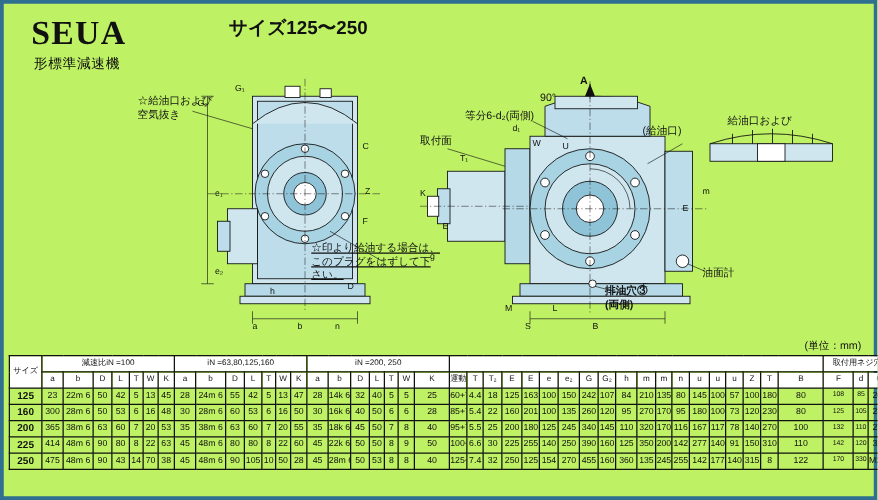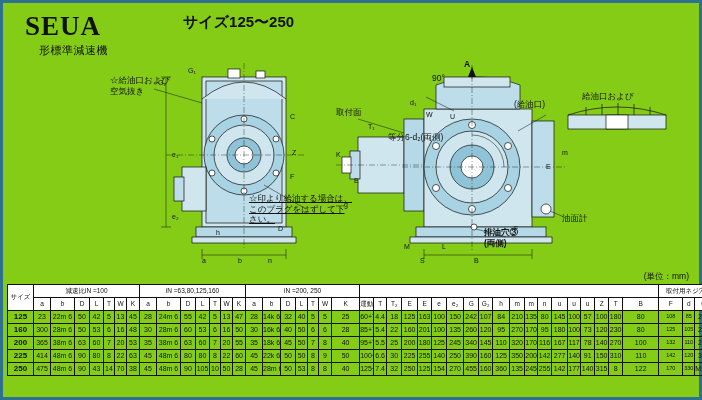--- a/index.html
+++ b/index.html
@@ -5,34 +5,34 @@
   html,body{margin:0;padding:0;}
   body{
     width:702px;height:400px;
     background:#ffffff;
     font-family:"Liberation Sans", sans-serif;
     overflow:hidden;
   }
   #sheet{
     position:relative;
     width:702px;height:400px;
-    background:#84cc16;
+    background:#bef264;
     box-sizing:border-box;
     border:3px solid #2f6f8f;
   }
   
   #logo{
     position:absolute;left:22px;top:8px;
     font-family:"Liberation Serif", serif;
     font-weight:bold;font-size:27px;letter-spacing:1px;
     color:#111;
   }
   #logo-sub{
     position:absolute;left:24px;top:40px;
-    font-size:11px;color:#111;letter-spacing:0.5px;margin-left:12px;
+    font-size:11px;color:#111;letter-spacing:0.5px;
   }
   #size-title{
     position:absolute;left:150px;top:10px;
     font-size:15px;font-weight:bold;color:#111;margin-left:30px;
   }
   
   #drawing{
     position:absolute;left:3px;top:56px;
     width:694px;height:210px;
   }
@@ -230,21 +230,21 @@
     </svg>
 
     
     <div class="note" style="left:104px;top:16px;">☆給油口および
  空気抜き</div>
     <div class="note" style="left:330px;top:48px;">取付面</div>
     <div class="note" style="left:243px;top:134px;text-decoration:underline;">☆印より給油する場合は、
 このプラグをはずして下
 さい。</div>
     <div class="note" style="left:426px;top:14px;">90°</div>
-    <div class="note" style="left:382px;top:28px;margin-top:45px;">等分6-d₂(両側)</div>
+    <div class="note" style="left:366px;top:28px;">等分6-d₂(両側)</div>
     <div class="note" style="left:508px;top:40px;">(給油口)</div>
     <div class="note" style="left:556px;top:154px;">油面計</div>
     <div class="note" style="left:478px;top:168px;font-weight:bold;">排油穴③
 (両側)</div>
     <div class="note" style="left:576px;top:32px;">給油口および</div>
     <div class="note" style="left:458px;top:0px;font-weight:bold;">A</div>
   </div>
 
   <div id="unit-note">(単位：mm)</div>
 

